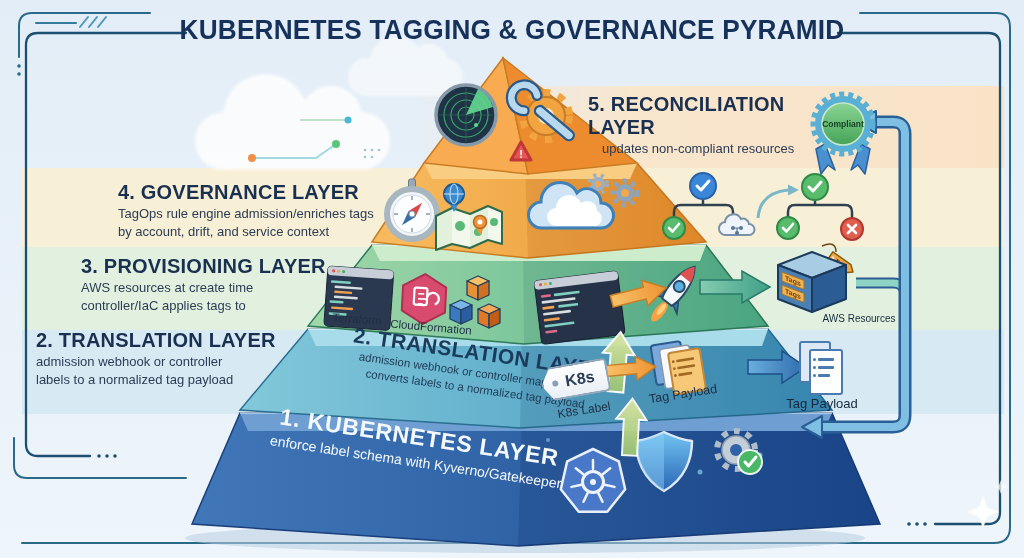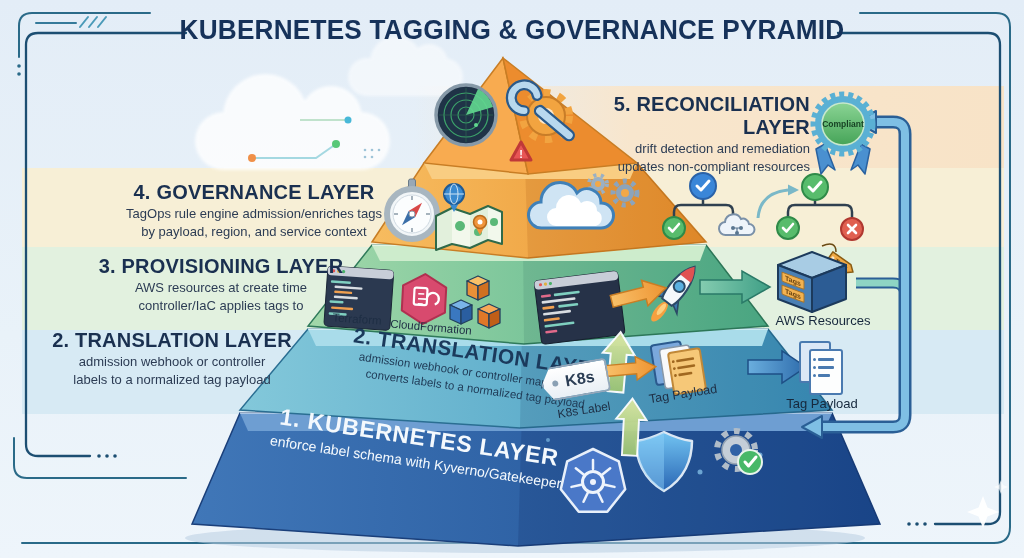--- a/index.html
+++ b/index.html
@@ -16,24 +16,24 @@
   .cloud1{left:195px;top:112px;width:195px;height:58px;}
   .cloud1::before{width:85px;height:85px;left:28px;top:-38px;}
   .cloud1::after{width:62px;height:62px;left:105px;top:-26px;}
   .cloud2{left:348px;top:58px;width:115px;height:38px;opacity:.55;}
   .cloud2::before{width:52px;height:52px;left:22px;top:-22px;}
   .cloud2::after{width:38px;height:38px;left:62px;top:-14px;}
   svg{position:absolute;left:0;top:0;}
   .txt{position:absolute;color:#1b3353;}
   .page-title{left:0;right:0;top:15px;text-align:center;font-size:27px;font-weight:700;
     letter-spacing:.2px;color:#16325a;transform:scaleX(.97);}
-  .side-note{text-align:center;}
+  .side-note{}
   .side-note .nt{font-size:20px;font-weight:700;color:#1a3050;letter-spacing:.2px;}
   .side-note .nd{font-size:13px;line-height:1.22;color:#2c3c54;margin-top:2px;}
-  .recon{left:560px;top:93px;width:250px;text-align:right;}
+  .recon{left:588px;top:93px;width:250px;text-align:left;}
   .recon .nt{font-size:20px;}
   .recon .nd{padding-left:14px;}
   .gov{left:118px;top:181px;width:272px;}
   .prov{left:81px;top:255px;width:280px;}
   .trans{left:36px;top:329px;width:272px;}
   .pyr-l2{left:258px;top:341px;width:440px;text-align:center;transform:rotate(8deg);}
   .pyr-l2 .lt{font-size:21px;font-weight:700;color:#1b3a5c;letter-spacing:.4px;}
   .pyr-l2 .ld{font-size:11.5px;line-height:1.3;color:#1f3a56;margin-top:1px;}
   .pyr-l1{left:208px;top:424px;width:420px;text-align:center;transform:rotate(8.5deg);color:#f4f9fd;}
   .pyr-l1 .lt{font-size:23px;font-weight:700;letter-spacing:.8px;}
@@ -464,28 +464,27 @@
       <circle r="28" fill="#5ab0d4"></circle>
       <circle r="21" fill="url(#gBadge)" stroke="#c8e8cc" stroke-width="1.5"></circle>
       <text y="3" text-anchor="middle" font-size="8.5" font-weight="bold" fill="#153f22">Compliant</text>
     </g>
   </svg>
 
   <div class="txt page-title">KUBERNETES TAGGING &amp; GOVERNANCE PYRAMID</div>
 
   <div class="txt side-note recon">
     <div class="nt">5. RECONCILIATION LAYER</div>
-    <div class="nd">drift detection and remediation</div>
     <div class="nd">updates non-compliant resources</div>
   </div>
 
   <div class="txt side-note gov">
     <div class="nt">4. GOVERNANCE LAYER</div>
     <div class="nd">TagOps rule engine admission/enriches tags</div>
-    <div class="nd">by payload, region, and service context</div>
+    <div class="nd">by account, drift, and service context</div>
   </div>
 
   <div class="txt side-note prov">
     <div class="nt">3. PROVISIONING LAYER</div>
     <div class="nd">AWS resources at create time</div>
     <div class="nd">controller/IaC applies tags to</div>
   </div>
 
   <div class="txt side-note trans">
     <div class="nt">2. TRANSLATION LAYER</div>
@@ -506,16 +505,16 @@
 
   <div class="mini" style="left:322px;top:313px;width:70px;transform:rotate(4deg);">Terraform</div>
   <div class="mini" style="left:376px;top:321px;width:110px;transform:rotate(5deg);">CloudFormation</div>
 
   <div class="k8stag">
     <span class="hole"></span>
     <span class="tg">K8s</span>
   </div>
   <div class="mini" style="left:544px;top:403px;width:80px;font-size:12px;transform:rotate(-9deg);">K8s Label</div>
   <div class="mini" style="left:633px;top:387px;width:100px;font-size:12.5px;transform:rotate(-9deg);">Tag Payload</div>
-  <div class="mini" style="left:768px;top:313px;width:110px;font-size:13px;color:#16283c;">AWS Resources</div>
+  <div class="mini" style="left:804px;top:313px;width:110px;font-size:10px;color:#16283c;">AWS Resources</div>
   <div class="mini" style="left:772px;top:396px;width:100px;font-size:13px;color:#16283c;">Tag Payload</div>
 
 </div>
 
 </body></html>

